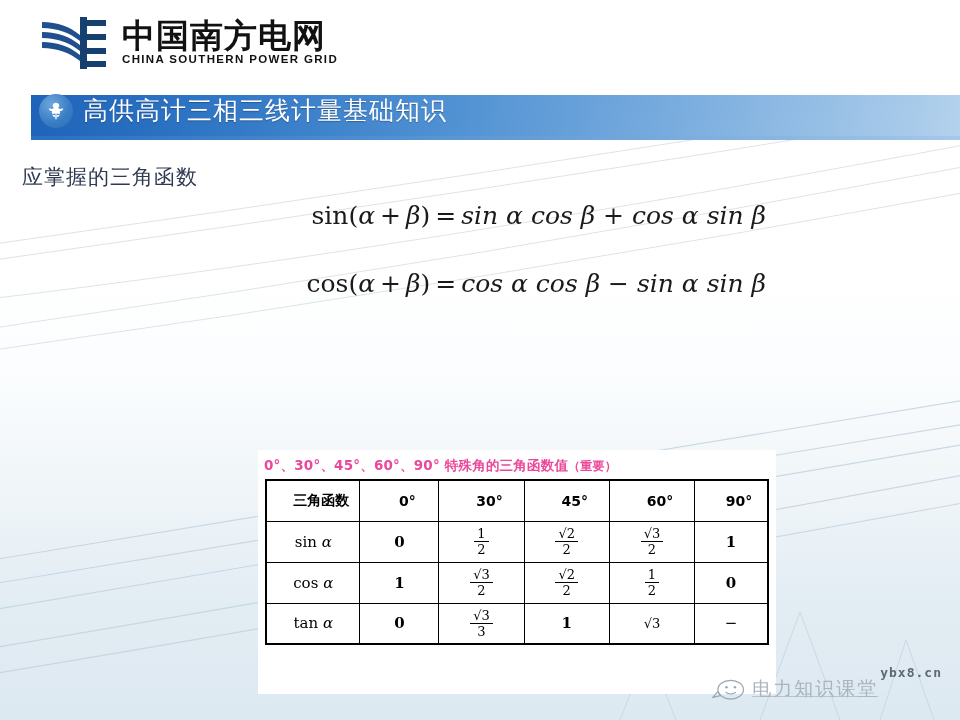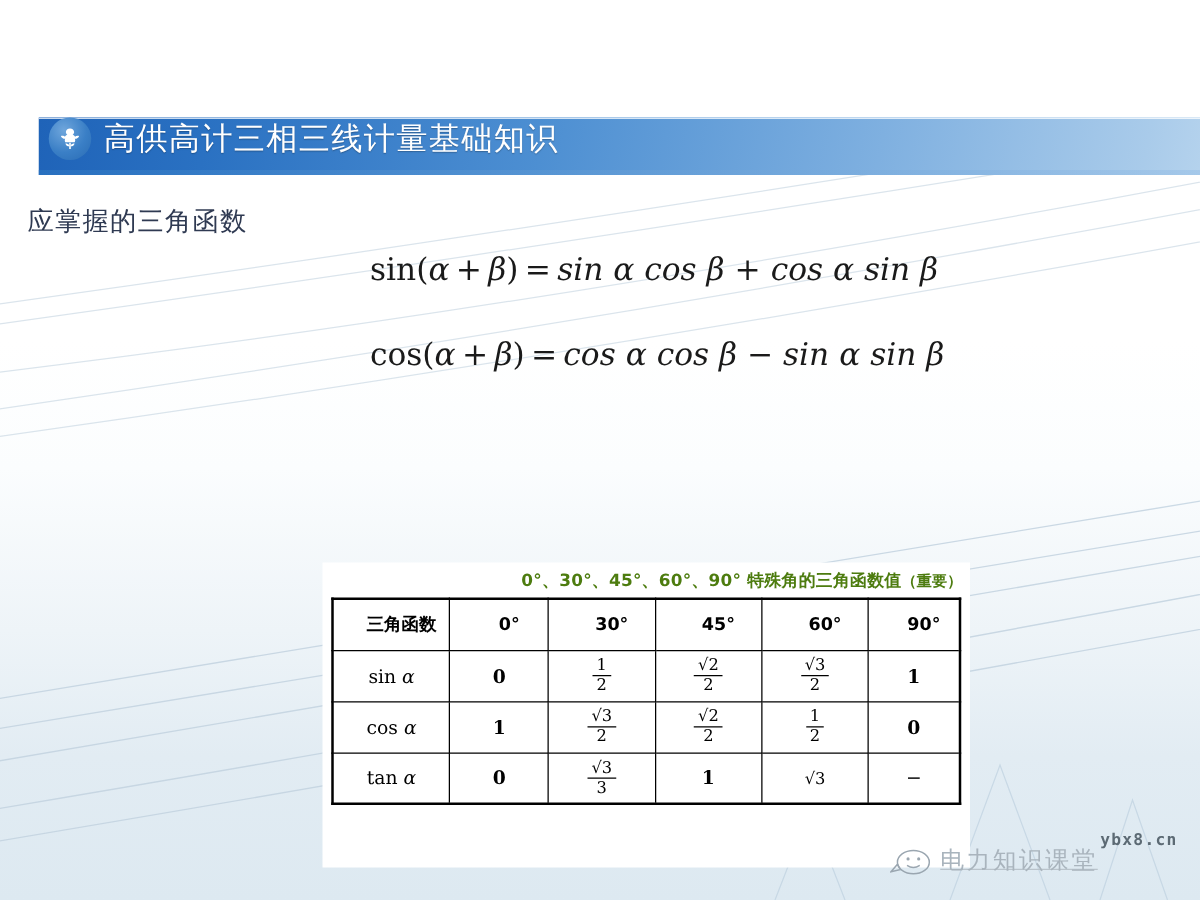--- a/index.html
+++ b/index.html
@@ -81,42 +81,43 @@
     position:absolute; left:22px; top:163px;
     font-family:"DejaVu Sans", sans-serif;
     font-size:21px; color:#2f3a52; letter-spacing:1px;
     z-index:4;
   }
 
   
   .formulas {
     position:absolute; left:296px; top:182px; width:470px;
     z-index:4;
+    text-align:right;
   }
   .formula {
     font-family:"DejaVu Serif", serif;
     font-size:25px; color:#1a1a1a;
     height:68px; line-height:68px;
     white-space:nowrap;
   }
   .formula .it { font-style:italic; }
   .formula .op { padding:0 5px; }
 
   
   .table-panel {
     position:absolute; left:258px; top:450px;
     width:518px; height:244px;
     background:#ffffff;
     padding:4px 6px 8px 6px;
     z-index:4;
   }
   .tbl-caption {
     font-family:"DejaVu Sans", sans-serif;
-    font-size:13.5px; color:#4d7c0f; font-weight:bold;
-    text-align:right; line-height:22px; white-space:nowrap;
+    font-size:13.5px; color:#ec4899; font-weight:bold;
+    text-align:left; line-height:22px; white-space:nowrap;
     letter-spacing:.2px;
   }
   .tbl-caption .deg { font-family:"DejaVu Sans", sans-serif; }
   .tbl-caption .small { font-size:12px; font-weight:bold; }
 
   table.trig {
     border-collapse:collapse;
     width:504px; margin:2px auto 0 auto;
     background:#fff;
     border:2.5px solid #000;
@@ -184,20 +185,40 @@
       <path d="M -20 676 Q 400 606 990 498"></path>
       <path d="M -20 612 Q 400 542 990 440"></path>
     </g>
     <g stroke="#b9cddd" stroke-width="1" fill="none" opacity="0.6">
       <path d="M 760 720 L 800 612 L 840 720"></path>
       <path d="M 880 720 L 906 640 L 934 720"></path>
       <path d="M 620 720 L 648 648 L 676 720"></path>
     </g>
   </svg>
 
+  <div class="logo-wrap">
+    <svg class="logo-mark" viewBox="0 0 68 56">
+      <g fill="#1f4f8f">
+        <path d="M2 8 C 18 8, 30 13, 40 21 L 40 27 C 30 19, 17 14, 2 14 Z"></path>
+        <path d="M2 18 C 18 18, 30 23, 40 31 L 40 37 C 30 29, 17 24, 2 24 Z"></path>
+        <path d="M2 28 C 18 28, 30 33, 40 41 L 40 47 C 30 39, 17 34, 2 34 Z"></path>
+      </g>
+      <g fill="#16406f">
+        <rect x="40" y="3" width="7" height="52"></rect>
+        <rect x="47" y="6" width="19" height="6"></rect>
+        <rect x="47" y="20" width="19" height="6"></rect>
+        <rect x="47" y="34" width="19" height="6"></rect>
+        <rect x="47" y="47" width="19" height="6"></rect>
+      </g>
+    </svg>
+    <div class="logo-text">
+      <div class="logo-cn">中国南方电网</div>
+      <div class="logo-en">CHINA SOUTHERN POWER GRID</div>
+    </div>
+  </div>
 
   <div class="titlebar">
     <div class="tb-icon">
       <svg width="22" height="22" viewBox="0 0 24 24" fill="#ffffff">
         <path d="M12 3c-2.1 0-3.6 1.4-3.6 3.1 0 1 .5 1.9 1.3 2.5-.9.2-1.7.8-2.1 1.6C6.9 9.3 5.3 9 4 9.6c.6 1.6 2.1 2.6 3.8 2.5-.5.9-.5 2 .1 2.9h8.2c.6-.9.6-2 .1-2.9 1.7.1 3.2-.9 3.8-2.5-1.3-.6-2.9-.3-3.6.6-.4-.8-1.2-1.4-2.1-1.6.8-.6 1.3-1.5 1.3-2.5C15.6 4.4 14.1 3 12 3z"></path>
         <path d="M11.3 15.5h1.4V21h-1.4z"></path>
         <path d="M11.6 17.6c-1-1-2.3-1.5-3.6-1.4.3 1.3 1.3 2.3 2.6 2.5zM12.4 17.6c1-1 2.3-1.5 3.6-1.4-.3 1.3-1.3 2.3-2.6 2.5z"></path>
       </svg>
     </div>
     <div class="tb-title">高供高计三相三线计量基础知识</div>

